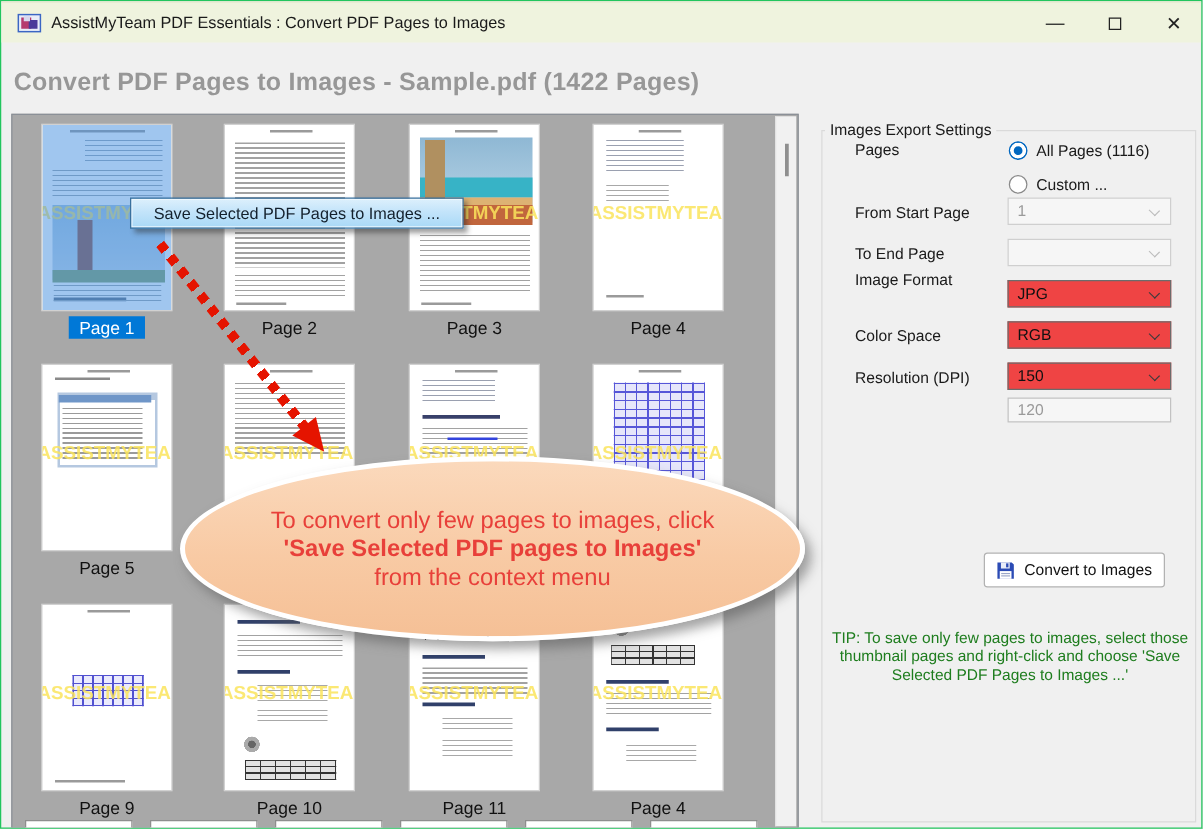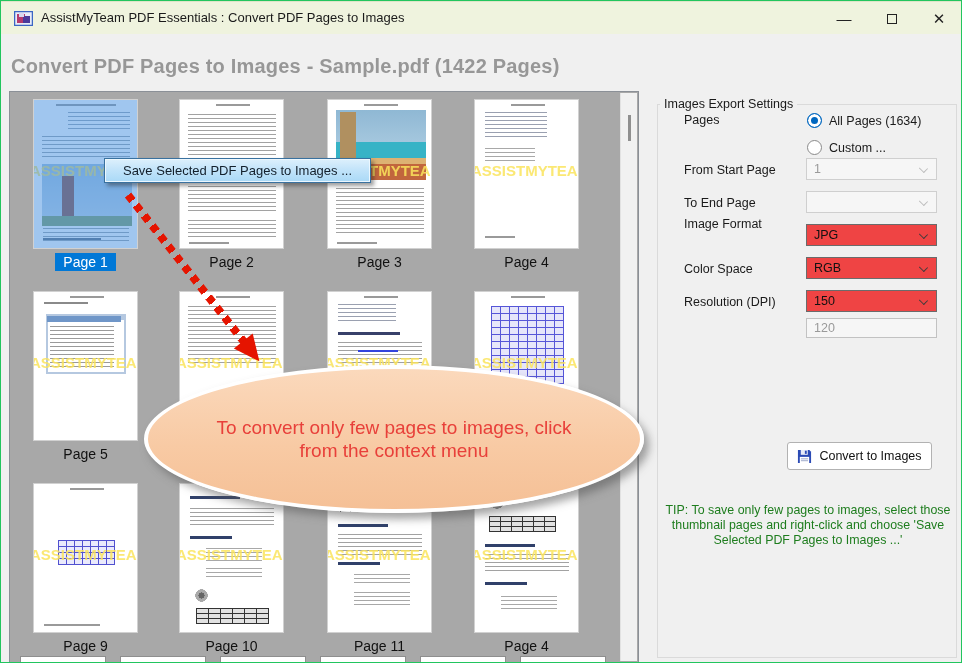--- a/index.html
+++ b/index.html
@@ -263,29 +263,30 @@
 
   <div class="context-menu">Save Selected PDF Pages to Images ...</div>
 
   <div class="arrow-wrap">
     <div class="arrow-dash"></div>
     <div class="arrow-head"></div>
   </div>
 
   <div class="callout">
     <div>To convert only few pages to images, click</div>
+    <div class="b">'Save Selected PDF pages to Images'</div>
     <div>from the context menu</div>
   </div>
 
   <div class="group">
     <span class="group-label">Images Export Settings</span>
 
     <span class="flabel" style="left:26px; top:8px;">Pages</span>
     <div class="radio sel" style="left:149px; top:8px;"></div>
-    <span class="rlabel" style="left:171px; top:9px;">All Pages (1634)</span>
+    <span class="rlabel" style="left:171px; top:9px;">All Pages (1116)</span>
     <div class="radio" style="left:149px; top:35px;"></div>
     <span class="rlabel" style="left:171px; top:36px;text-align:center;">Custom ...</span>
 
     <span class="flabel" style="left:26px; top:58px;">From Start Page</span>
     <div class="combo disabled" style="left:148px; top:53px;">
       <span>1</span>
       <span class="chev"></span>
     </div>
 
     <span class="flabel" style="left:26px; top:91px;">To End Page</span>

